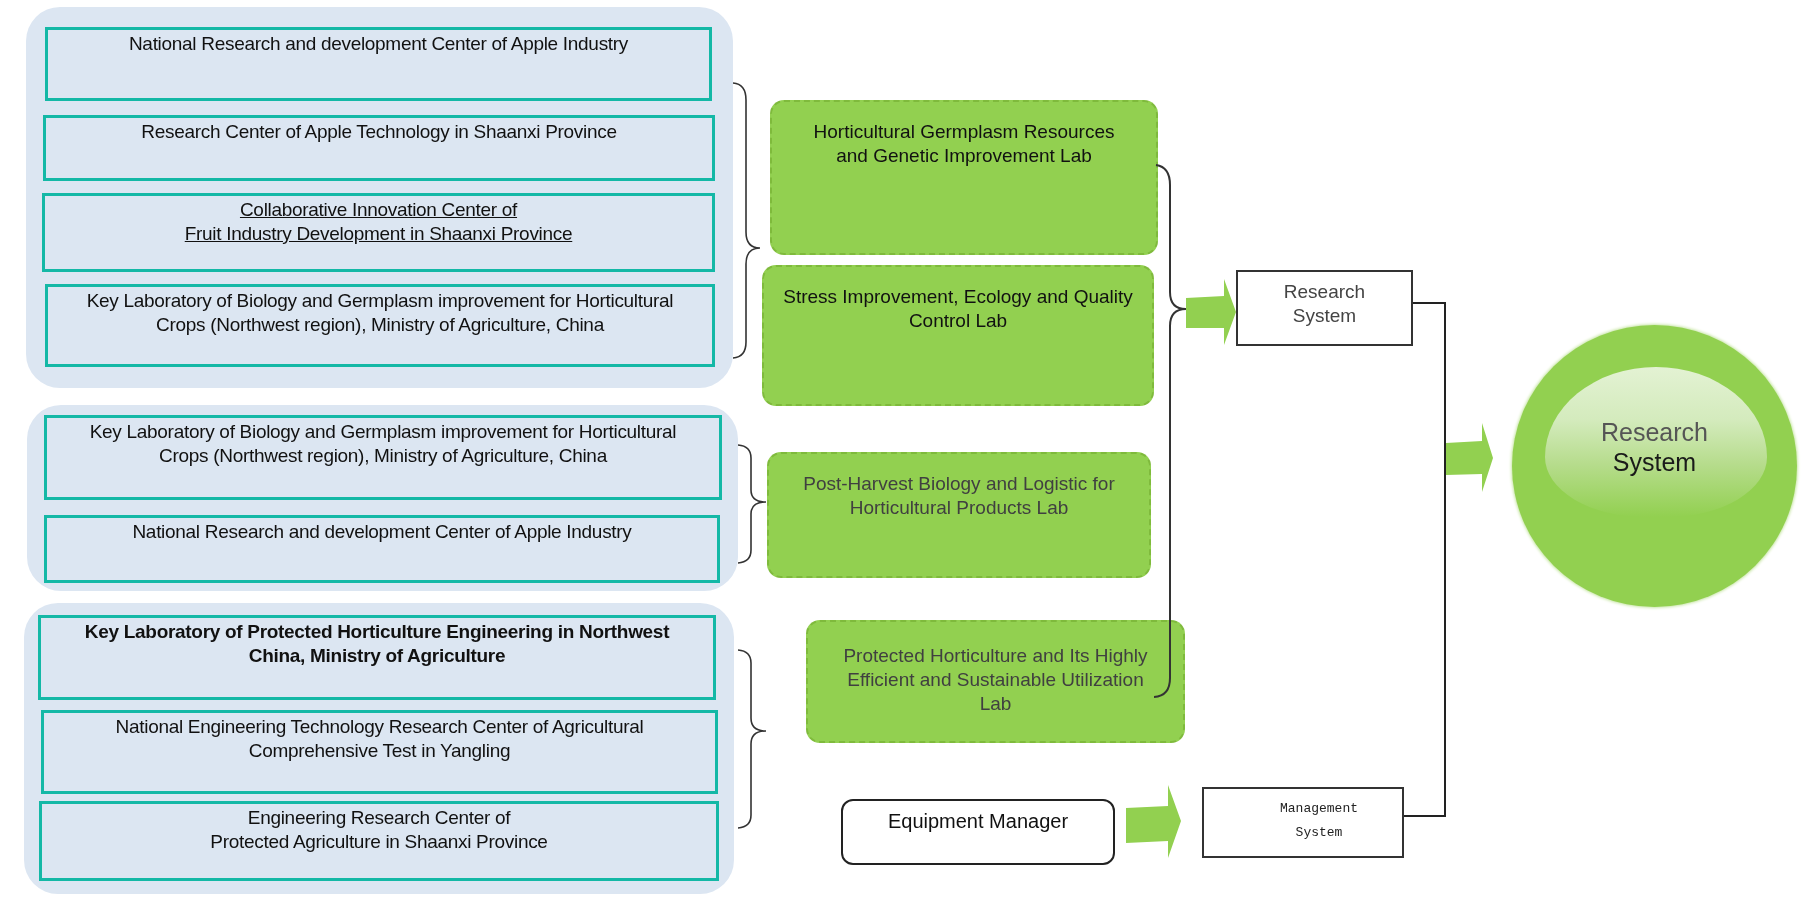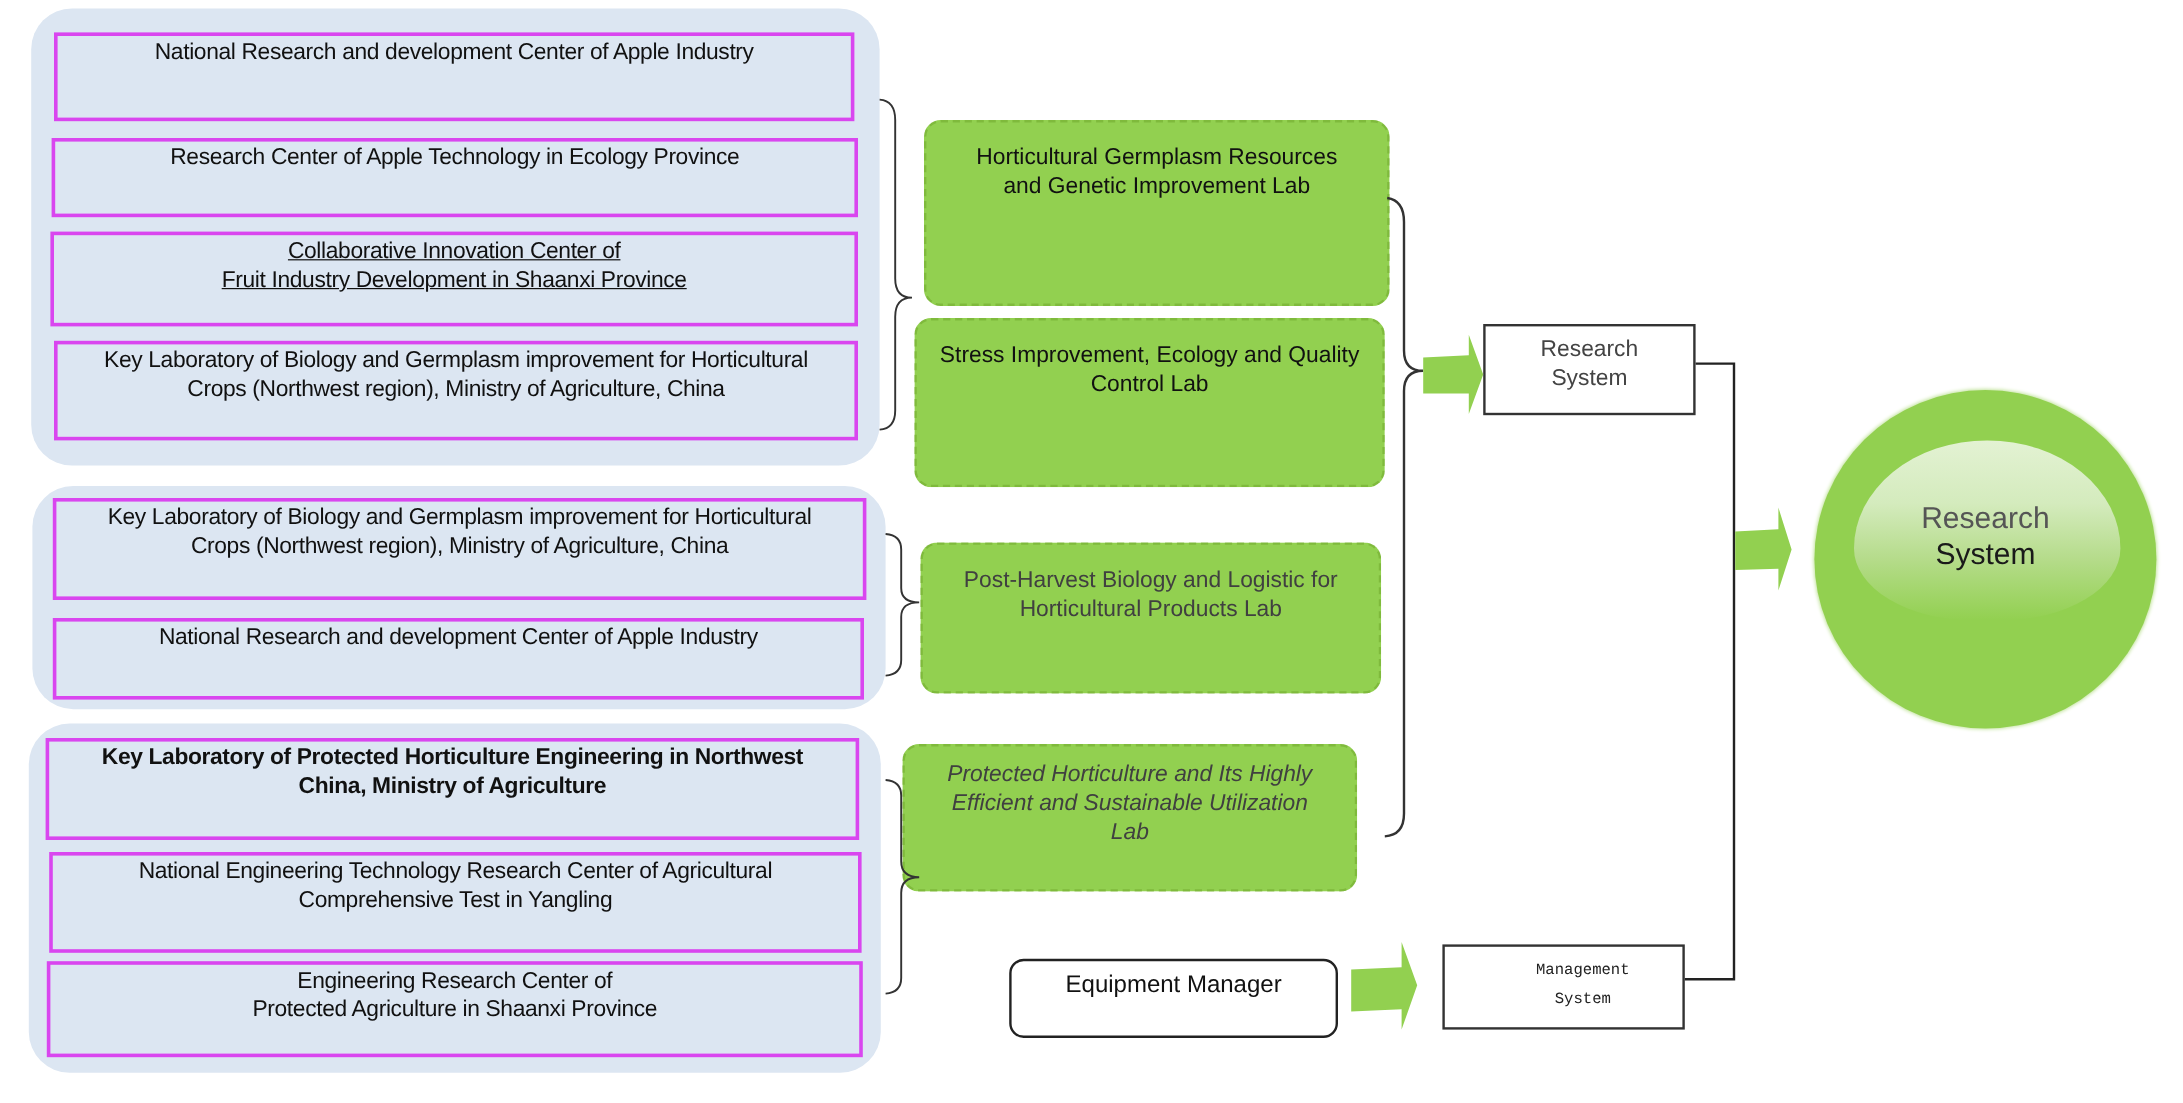--- a/index.html
+++ b/index.html
@@ -1,19 +1,19 @@
 <!DOCTYPE html>
 <html><head>
 <meta charset="utf-8">
 <style>
   html, body { margin:0; padding:0; background:#ffffff; }
   body { width:1819px; height:919px; position:relative; overflow:hidden;
          font-family:"Liberation Sans", sans-serif; }
   .panel { position:absolute; background:#dce6f2; border-radius:34px; }
-  .inst { position:absolute; box-sizing:border-box; border:3px solid #d946ef;
+  .inst { position:absolute; box-sizing:border-box; border:3px solid #14b8a6;
           background:#dce6f2; color:#111; font-size:19px; line-height:24px;
           text-align:center; padding-top:2px; letter-spacing:-0.3px; white-space:pre-line; }
   .lab { position:absolute; box-sizing:border-box; background:#92d050;
          border:2px dashed #7fba3c; border-radius:14px; font-size:19px; line-height:24px;
          text-align:center; padding-top:18px; white-space:pre-line; }
   .lab.dark { color:#111; }
   .lab.grey { color:#404040; }
   .sysbox { position:absolute; box-sizing:border-box; background:#fff; border:2px solid #333;
             text-align:center; white-space:pre-line; }
   .research-sys { font-size:19px; line-height:24px; color:#444; padding-top:8px; }
@@ -30,21 +30,21 @@
   .circle-text { position:absolute; left:0; right:0; top:92px; text-align:center;
                  font-size:25px; line-height:30px; }
   .circle-text .l1 { color:#555; display:block; }
   .circle-text .l2 { color:#1a1a1a; display:block; }
 </style>
 </head>
 <body>
 
 <div class="panel" style="left:26px;top:7px;width:707px;height:381px;"></div>
 <div class="inst" style="left:45px;top:27px;width:667px;height:74px;">National Research and development Center of Apple Industry</div>
-<div class="inst" style="left:43px;top:115px;width:672px;height:66px;">Research Center of Apple Technology in Ecology Province</div>
+<div class="inst" style="left:43px;top:115px;width:672px;height:66px;">Research Center of Apple Technology in Shaanxi Province</div>
 <div class="inst" style="left:42px;top:193px;width:673px;height:79px;text-decoration:underline;">Collaborative Innovation Center of
 Fruit Industry Development in Shaanxi Province</div>
 <div class="inst" style="left:45px;top:284px;width:670px;height:83px;">Key Laboratory of Biology and Germplasm improvement for Horticultural
 Crops (Northwest region), Ministry of Agriculture, China</div>
 
 <div class="panel" style="left:27px;top:405px;width:711px;height:186px;"></div>
 <div class="inst" style="left:44px;top:415px;width:678px;height:85px;">Key Laboratory of Biology and Germplasm improvement for Horticultural
 Crops (Northwest region), Ministry of Agriculture, China</div>
 <div class="inst" style="left:44px;top:515px;width:676px;height:68px;">National Research and development Center of Apple Industry</div>
 
@@ -55,21 +55,21 @@
 Comprehensive Test in Yangling</div>
 <div class="inst" style="left:39px;top:801px;width:680px;height:80px;">Engineering Research Center of
 Protected Agriculture in Shaanxi Province</div>
 
 <div class="lab dark" style="left:770px;top:100px;width:388px;height:155px;">Horticultural Germplasm Resources
 and Genetic Improvement  Lab</div>
 <div class="lab dark" style="left:762px;top:265px;width:392px;height:141px;">Stress Improvement, Ecology and Quality
 Control Lab</div>
 <div class="lab grey" style="left:767px;top:452px;width:384px;height:126px;">Post-Harvest Biology and Logistic for
 Horticultural Products Lab</div>
-<div class="lab grey" style="left:752px;top:620px;width:379px;height:123px;padding-top:12px;font-style:italic;">Protected Horticulture and Its Highly
+<div class="lab grey" style="left:806px;top:620px;width:379px;height:123px;padding-top:22px;">Protected Horticulture and Its Highly
 Efficient and Sustainable  Utilization
 Lab</div>
 
 <div class="sysbox research-sys" style="left:1236px;top:270px;width:177px;height:76px;">Research
 System</div>
 <div class="sysbox equip" style="left:841px;top:799px;width:274px;height:66px;">Equipment Manager</div>
 <div class="sysbox mgmt-sys" style="left:1202px;top:787px;width:202px;height:71px;">Management
 System</div>
 
 <svg class="overlay" width="1819" height="919">

